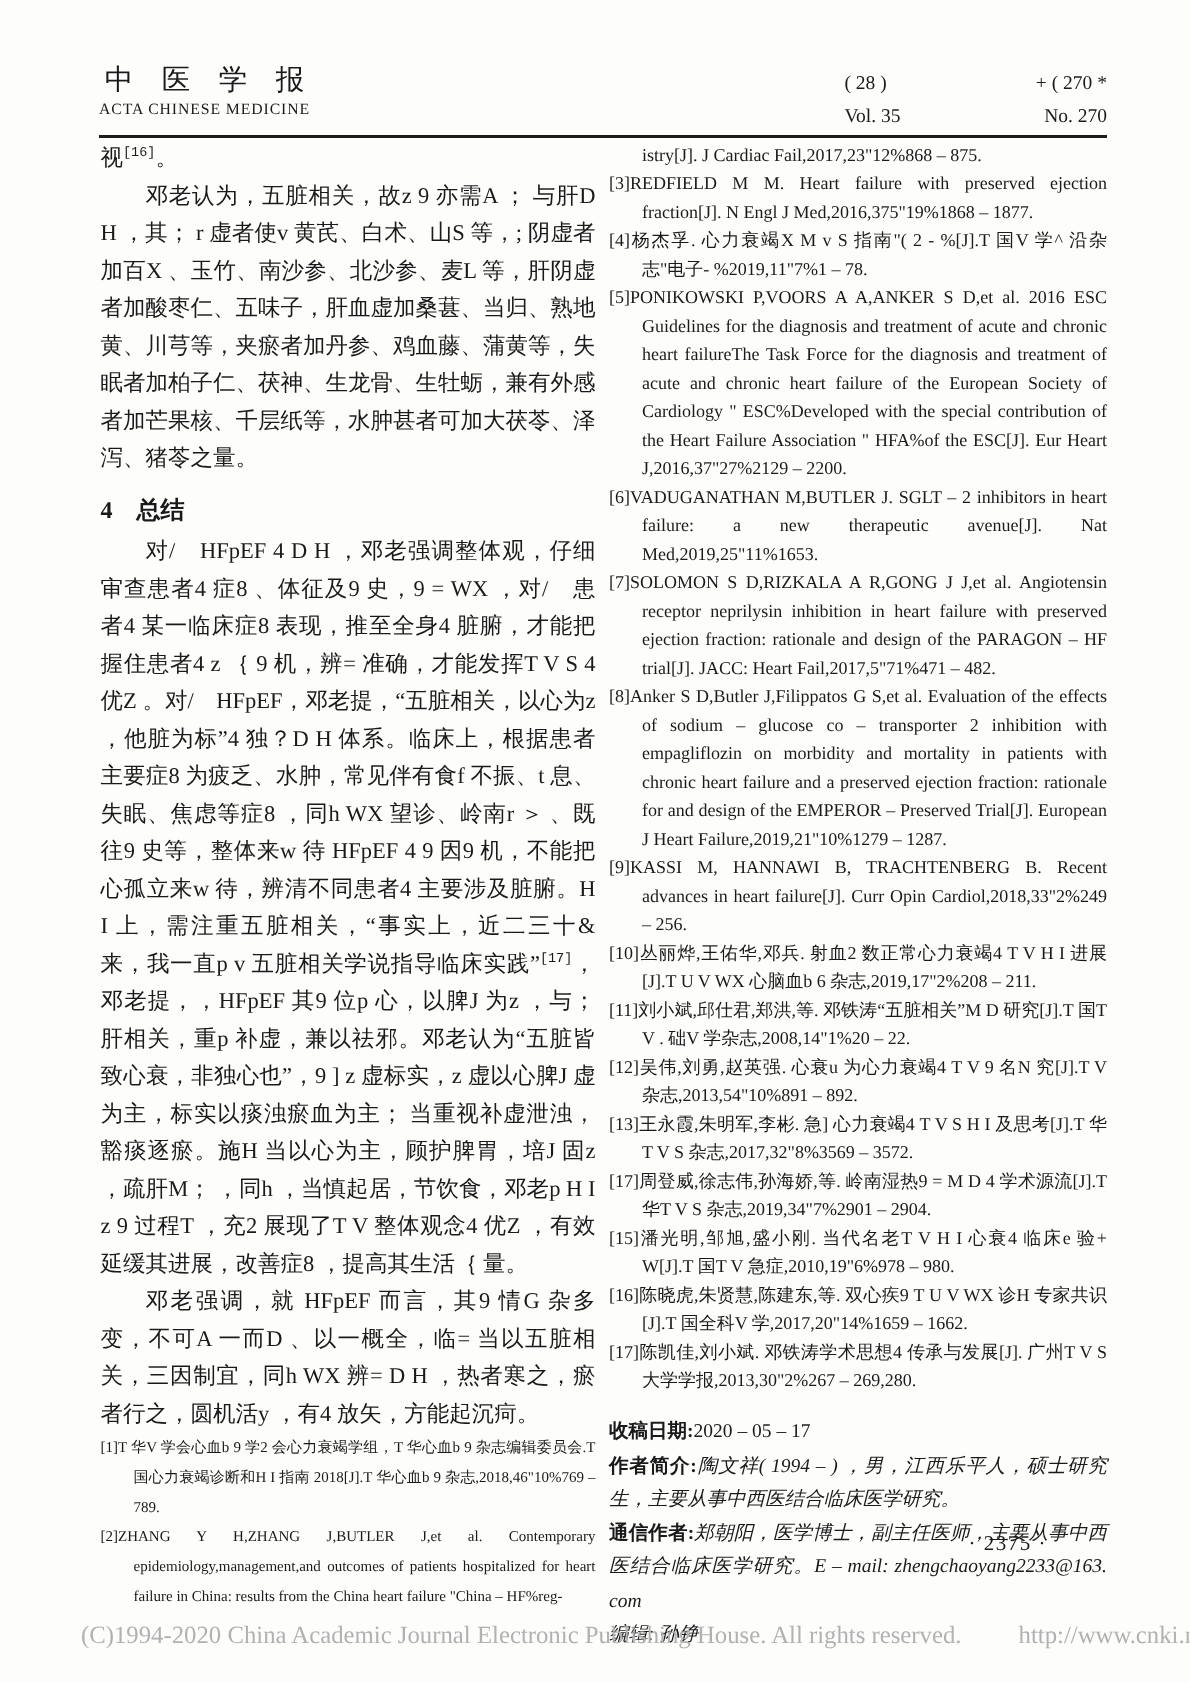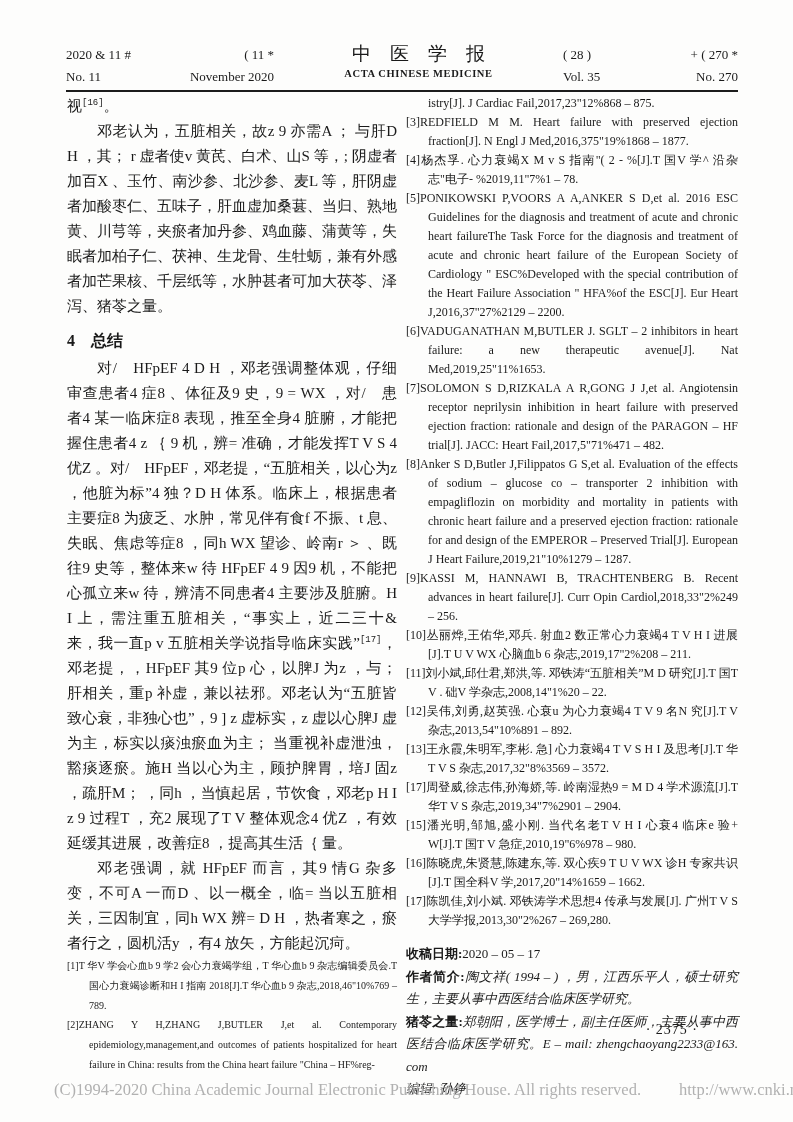--- a/index.html
+++ b/index.html
@@ -15,21 +15,21 @@
   .header {
     position: absolute; left: 66px; top: 44px; width: 672px;
     display: flex; justify-content: space-between; align-items: flex-start;
   }
   .hdr-block { font-size: 13px; line-height: 22px; white-space: nowrap; }
   .hdr-left { width: 208px; }
   .hdr-right { width: 175px; }
   .hdr-row { display: flex; justify-content: space-between; }
   .hdr-center { text-align: center; margin-top: -2px; }
   .title-cn { font-size: 19px; line-height: 24px; }
-  .title-en { font-size: 10.5px; font-weight: bold; letter-spacing: 0.6px; margin-top: 2px; }
+  .title-en { font-size: 10.5px; font-weight: normal; letter-spacing: 0.6px; margin-top: 2px; }
   .header-rule {
     position: absolute; left: 66px; top: 90px; width: 672px;
     border-top: 2.5px solid #1c1c1c; height: 0;
   }
   .col { position: absolute; top: 94px; }
   .col-left  { left: 67px;  width: 330px; }
   .col-right { left: 406px; width: 332px; }
   .body-text { margin: 0; font-size: 15px; line-height: 25px; text-align: justify; }
   .indent { text-indent: 2em; }
   sup { font-size: 9px; line-height: 0; font-family: Liberation Mono, monospace; }
@@ -53,30 +53,20 @@
     color: #b1b1b1; font-size: 16.5px; white-space: nowrap;
   }
   .wm-url { margin-left: 38px; }
 </style>
 </head>
 <body>
 
 <div class="page">
 
   <div class="header">
-    <div class="hdr-block hdr-left">
-      <div class="hdr-row">
-        <span>2020 &amp; 11 #</span>
-        <span>( 11 *</span>
-      </div>
-      <div class="hdr-row">
-        <span>No. 11</span>
-        <span>November 2020</span>
-      </div>
-    </div>
     <div class="hdr-center">
       <div class="title-cn">中　医　学　报</div>
       <div class="title-en">ACTA CHINESE MEDICINE</div>
     </div>
     <div class="hdr-block hdr-right">
       <div class="hdr-row">
         <span>( 28 )</span>
         <span>+ ( 270 *</span>
       </div>
       <div class="hdr-row">
@@ -116,21 +106,21 @@
         <p class="ref">[12]吴伟,刘勇,赵英强. 心衰u 为心力衰竭4 T V 9 名N 究[J].T V 杂志,2013,54"10%891 – 892.</p>
         <p class="ref">[13]王永霞,朱明军,李彬. 急] 心力衰竭4 T V S H I 及思考[J].T 华T V S 杂志,2017,32"8%3569 – 3572.</p>
         <p class="ref">[17]周登威,徐志伟,孙海娇,等. 岭南湿热9 = M D 4 学术源流[J].T 华T V S 杂志,2019,34"7%2901 – 2904.</p>
         <p class="ref">[15]潘光明,邹旭,盛小刚. 当代名老T V H I 心衰4 临床e 验+ W[J].T 国T V 急症,2010,19"6%978 – 980.</p>
         <p class="ref">[16]陈晓虎,朱贤慧,陈建东,等. 双心疾9 T U V WX 诊H 专家共识[J].T 国全科V 学,2017,20"14%1659 – 1662.</p>
         <p class="ref">[17]陈凯佳,刘小斌. 邓铁涛学术思想4 传承与发展[J]. 广州T V S 大学学报,2013,30"2%267 – 269,280.</p>
       </div>
     <div class="meta">
       <p><span class="meta-label">收稿日期:</span><span>2020 – 05 – 17</span></p>
       <p><span class="meta-label">作者简介:</span><span class="kai">陶文祥( 1994 – ) ，男，江西乐平人，硕士研究生，主要从事中西医结合临床医学研究。</span></p>
-      <p><span class="meta-label">猪苓之量:</span><span class="kai">郑朝阳，医学博士，副主任医师，主要从事中西医结合临床医学研究。E – mail: zhengchaoyang2233@163. com</span></p>
+      <p><span class="meta-label">通信作者:</span><span class="kai">郑朝阳，医学博士，副主任医师，主要从事中西医结合临床医学研究。E – mail: zhengchaoyang2233@163. com</span></p>
       <p class="editor kai">编辑: 孙铮</p>
     </div>
   </div>
 
   <div class="page-number">· 2375 ·</div>
 
   <div class="watermark">
     <span>(C)1994-2020 China Academic Journal Electronic Publishing House. All rights reserved.</span><span class="wm-url">http://www.cnki.net</span>
   </div>
 

